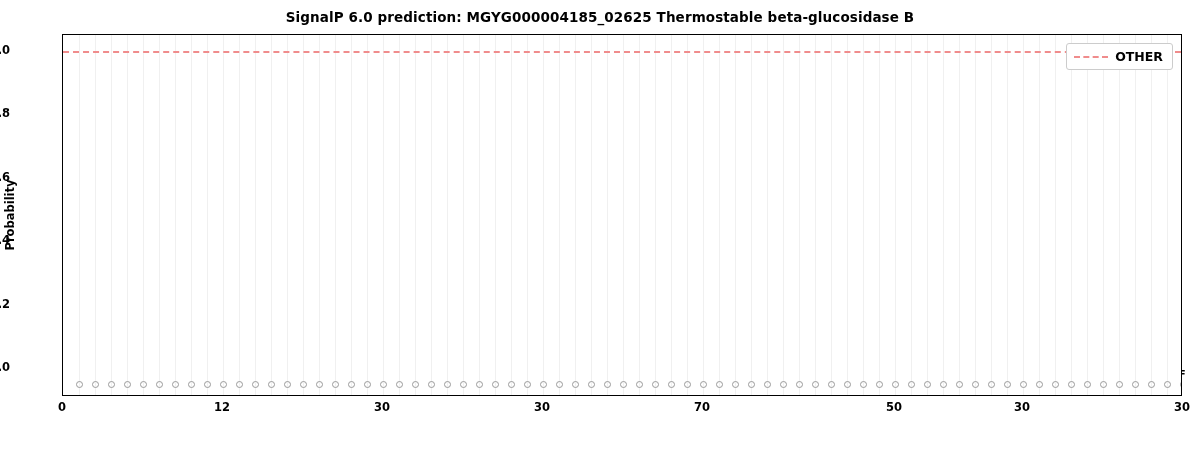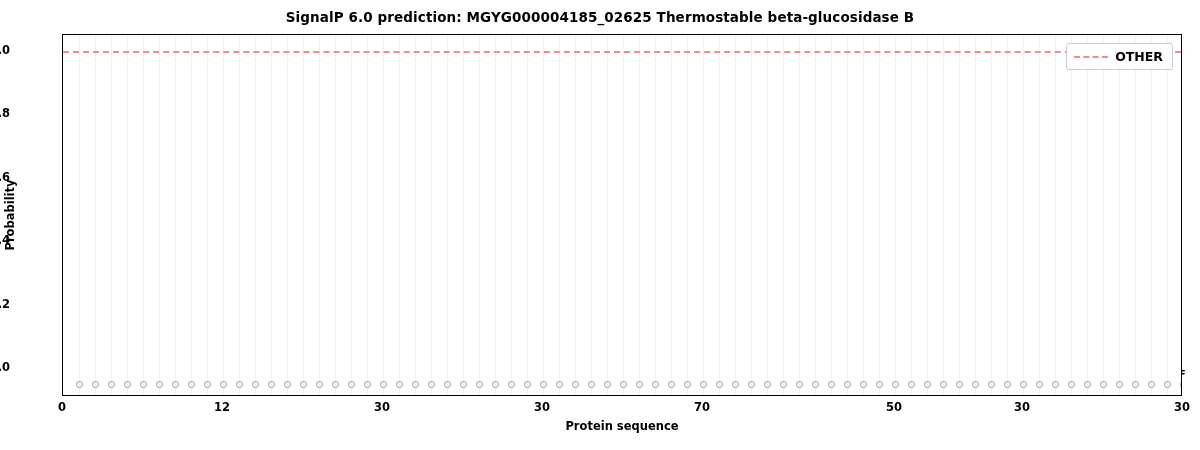--- a/index.html
+++ b/index.html
@@ -126,21 +126,20 @@
   .legend-label{font-size:12.5px;color:#000;}
 </style>
 </head>
 <body>
 
 <div id="figure">
 
   <div class="fig-title">SignalP 6.0 prediction: MGYG000004185_02625 Thermostable beta-glucosidase B</div>
 
   <div class="ylabel">Probability</div>
-  <div class="xlabel">Protein sequence</div>
 
   <div id="ytick-labels">
       <div class="ytick-lbl" style="top: 367.421px;">0.0</div>
       <div class="ytick-lbl" style="top: 303.912px;">0.2</div>
       <div class="ytick-lbl" style="top: 240.404px;">0.4</div>
       <div class="ytick-lbl" style="top: 176.895px;">0.6</div>
       <div class="ytick-lbl" style="top: 113.386px;">0.8</div>
       <div class="ytick-lbl" style="top: 49.8772px;">1.0</div>
     </div>
   <div id="xtick-labels">

